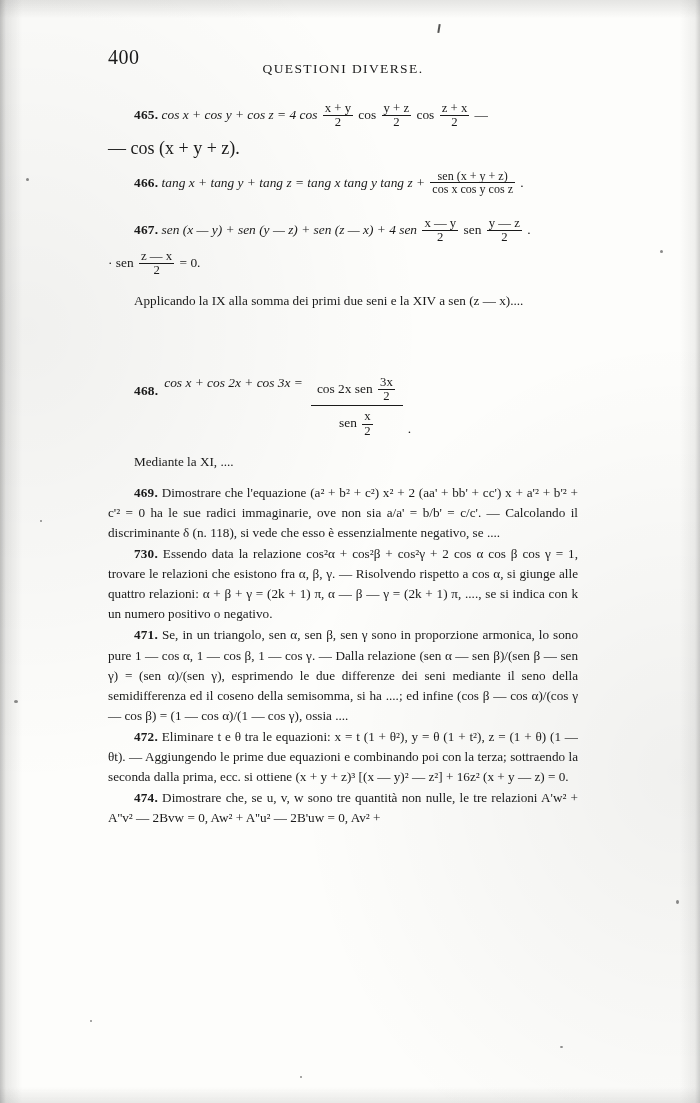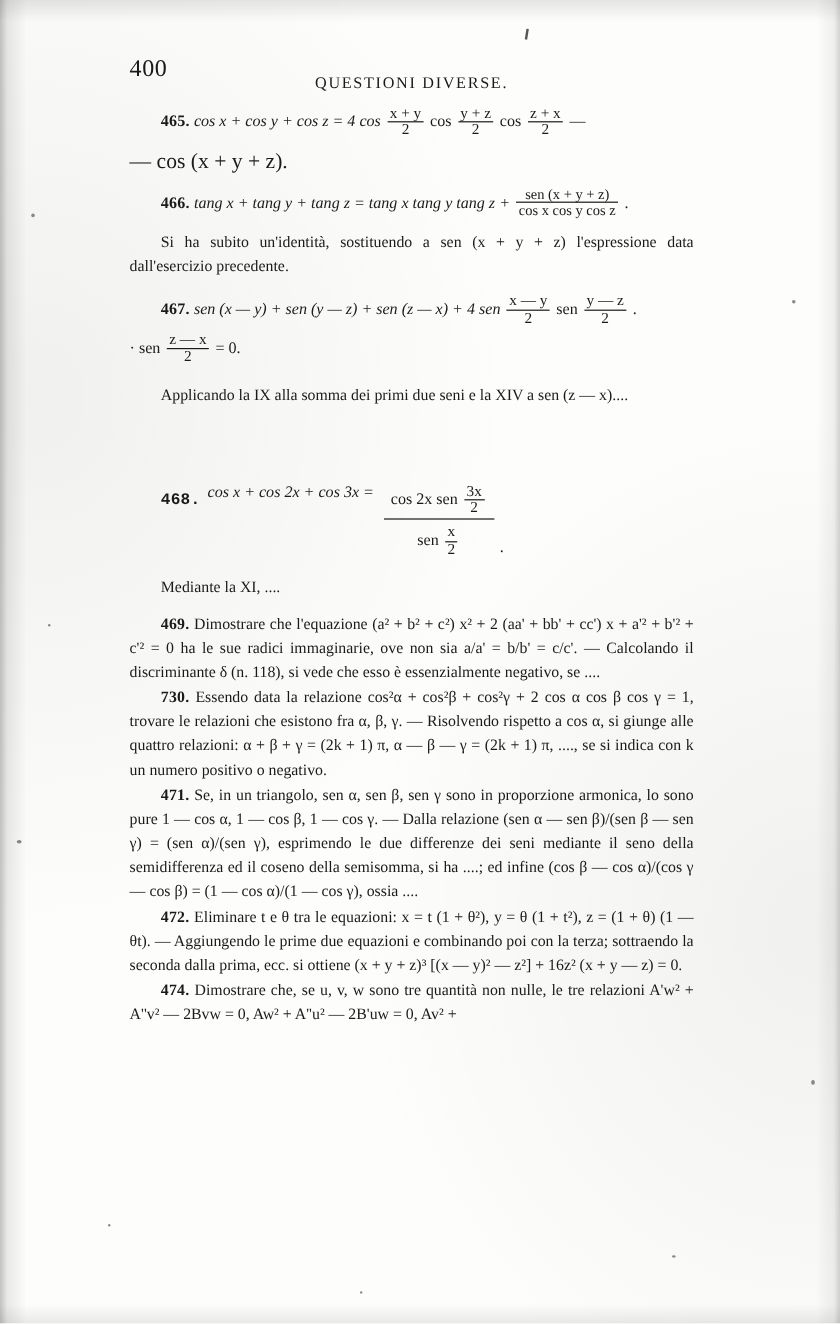--- a/index.html
+++ b/index.html
@@ -48,21 +48,21 @@
   .content {
     position: absolute;
     left: 108px;
     top: 46px;
     width: 470px;
   }
 
   .header-row {
     position: relative;
     height: 30px;
-    margin-bottom: 12px;
+    margin-bottom: 26px;
   }
   .folio {
     position: absolute;
     left: 0px;
     top: 0px;
     font-size: 20px;
     letter-spacing: 0.5px;
   }
   .running-head {
     position: absolute;
@@ -187,21 +187,20 @@
       <span class="it">tang x + tang y + tang z = tang x tang y tang z +</span>
       <span class="frac tight">
         <span class="n">sen (x + y + z)</span>
         <span class="d">cos x cos y cos z</span>
       </span>
       <span>.</span>
     </div>
 
     <div class="spacer-sm"></div>
 
-    <p class="para indent">Si ha subito un'identità, sostituendo a sen (x + y + z) l'espressione data dall'esercizio precedente.</p>
 
     <div class="spacer-sm"></div>
 
     <div class="disp ind big-disp">
       <span class="num">467.</span>
       <span class="it">sen (x — y) + sen (y — z) + sen (z — x) + 4 sen</span>
       <span class="frac">
         <span class="n">x — y</span>
         <span class="d">2</span>
       </span>
@@ -221,21 +220,21 @@
       <span>= 0.</span>
     </div>
 
     <div class="spacer-md"></div>
 
     <p class="para indent">Applicando la IX alla somma dei primi due seni e la XIV a sen (z — x)....</p>
 
     <div class="spacer-md"></div>
 
     <div class="disp ind big-disp" style="display:flex;align-items:center;">
-      <span class="num" style="margin-right:6px;font-family:Liberation Mono, monospace;">468.</span>
+      <span class="num" style="margin-right:6px;">468.</span>
       <span class="it" style="margin-right:6px;">cos x + cos 2x + cos 3x =</span>
       <span class="frac" style="font-size:1em;vertical-align:middle;">
         <span class="n" style="padding:0 6px 2px 6px;margin-top:48px;">
           <span>cos 2x sen</span>
           <span class="frac">
             <span class="n">3x</span>
             <span class="d">2</span>
           </span>
         </span>
         <span class="d" style="padding:4px 6px 0 6px;">

